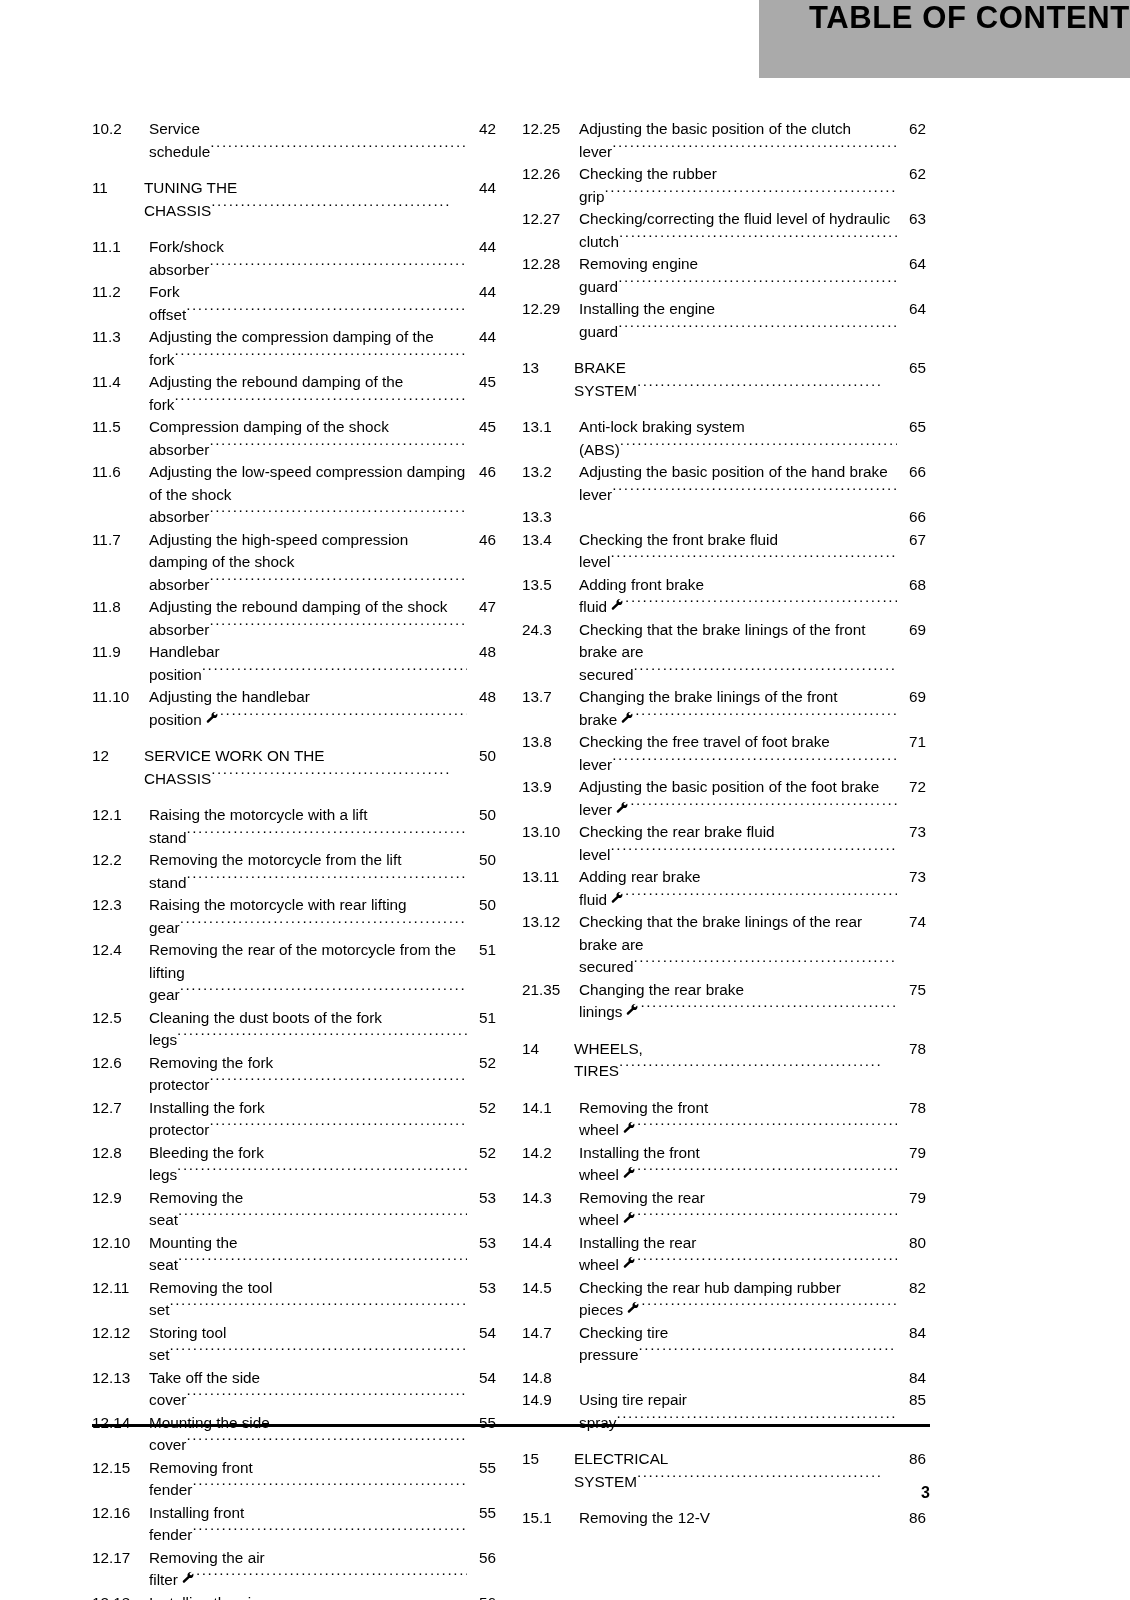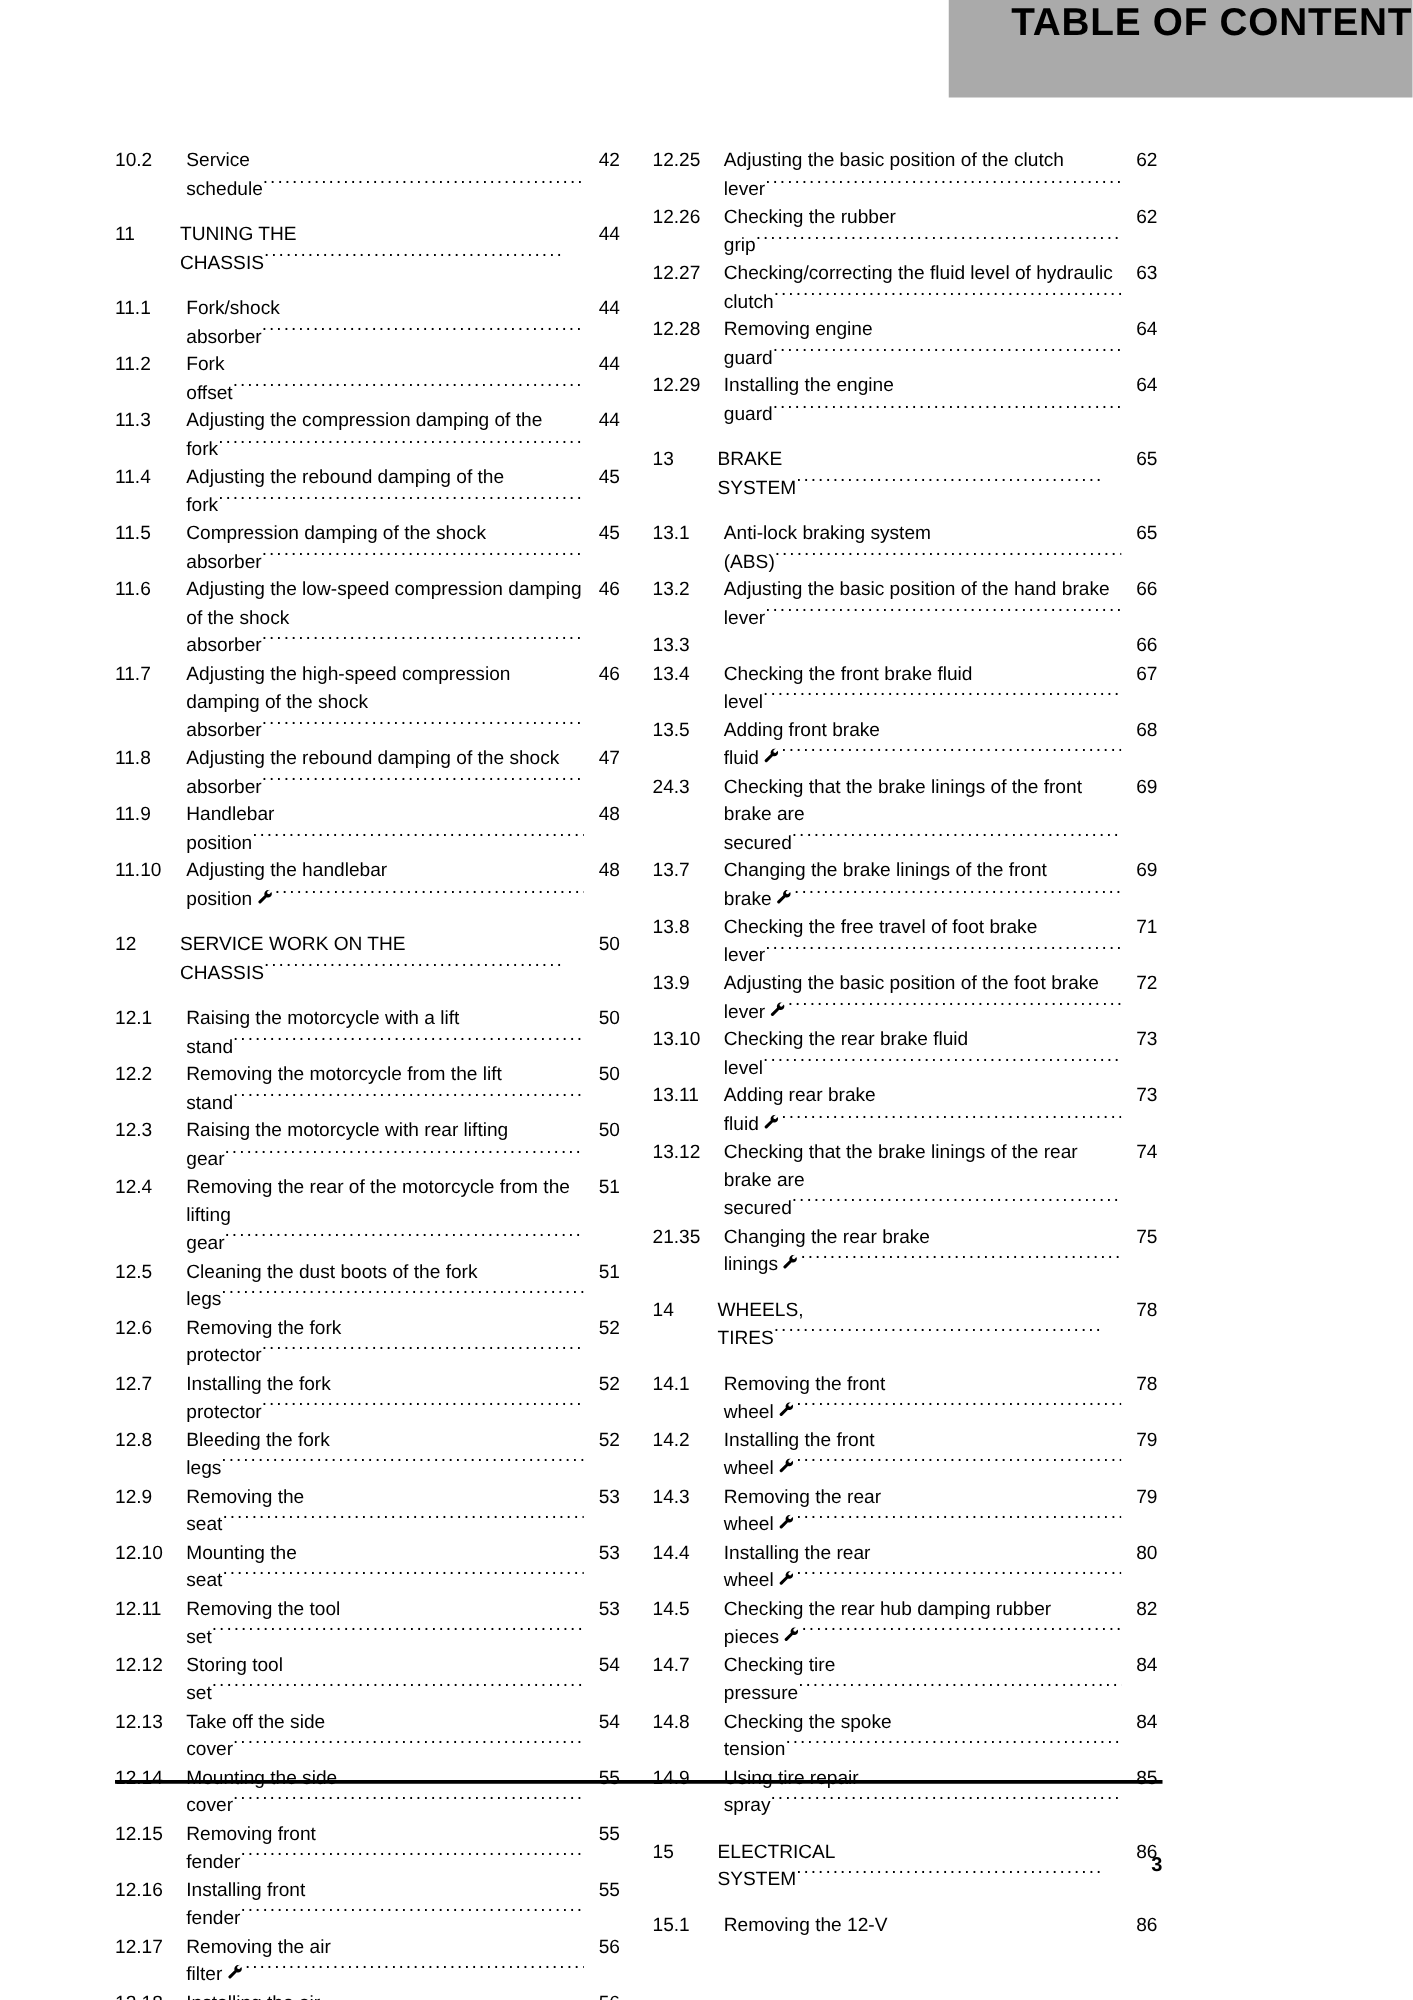--- a/index.html
+++ b/index.html
@@ -658,24 +658,20 @@
       <div class="entry section">
         <div class="num">14.7</div>
         <div class="txt">Checking tire <span class="lastline">
             <span class="seg">pressure</span>
             <span class="dots"></span>
           </span></div>
         <div class="page">84</div>
       </div>
       <div class="entry section">
         <div class="num">14.8</div>
-        <div class="txt">Checking the spoke <span class="lastline">
-            <span class="seg">tension</span>
-            <span class="dots"></span>
-          </span></div>
         <div class="page">84</div>
       </div>
       <div class="entry section">
         <div class="num">14.9</div>
         <div class="txt">Using tire repair <span class="lastline">
             <span class="seg">spray</span>
             <span class="dots"></span>
           </span></div>
         <div class="page">85</div>
       </div>

